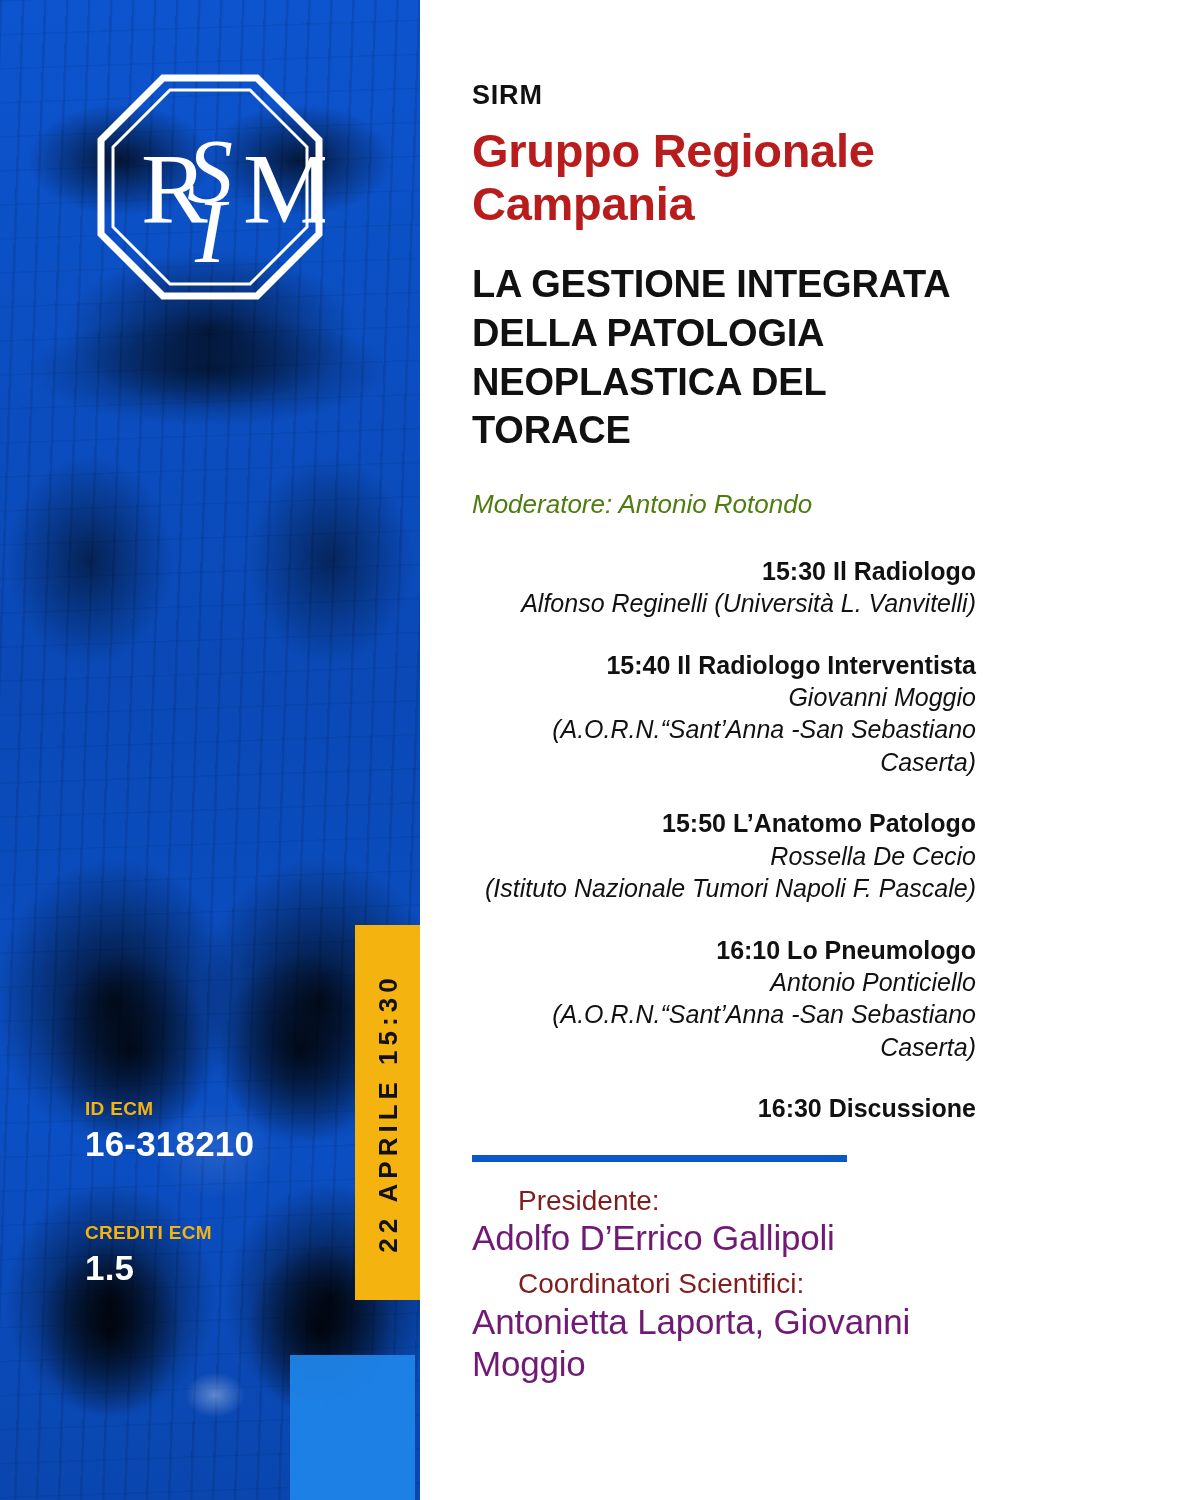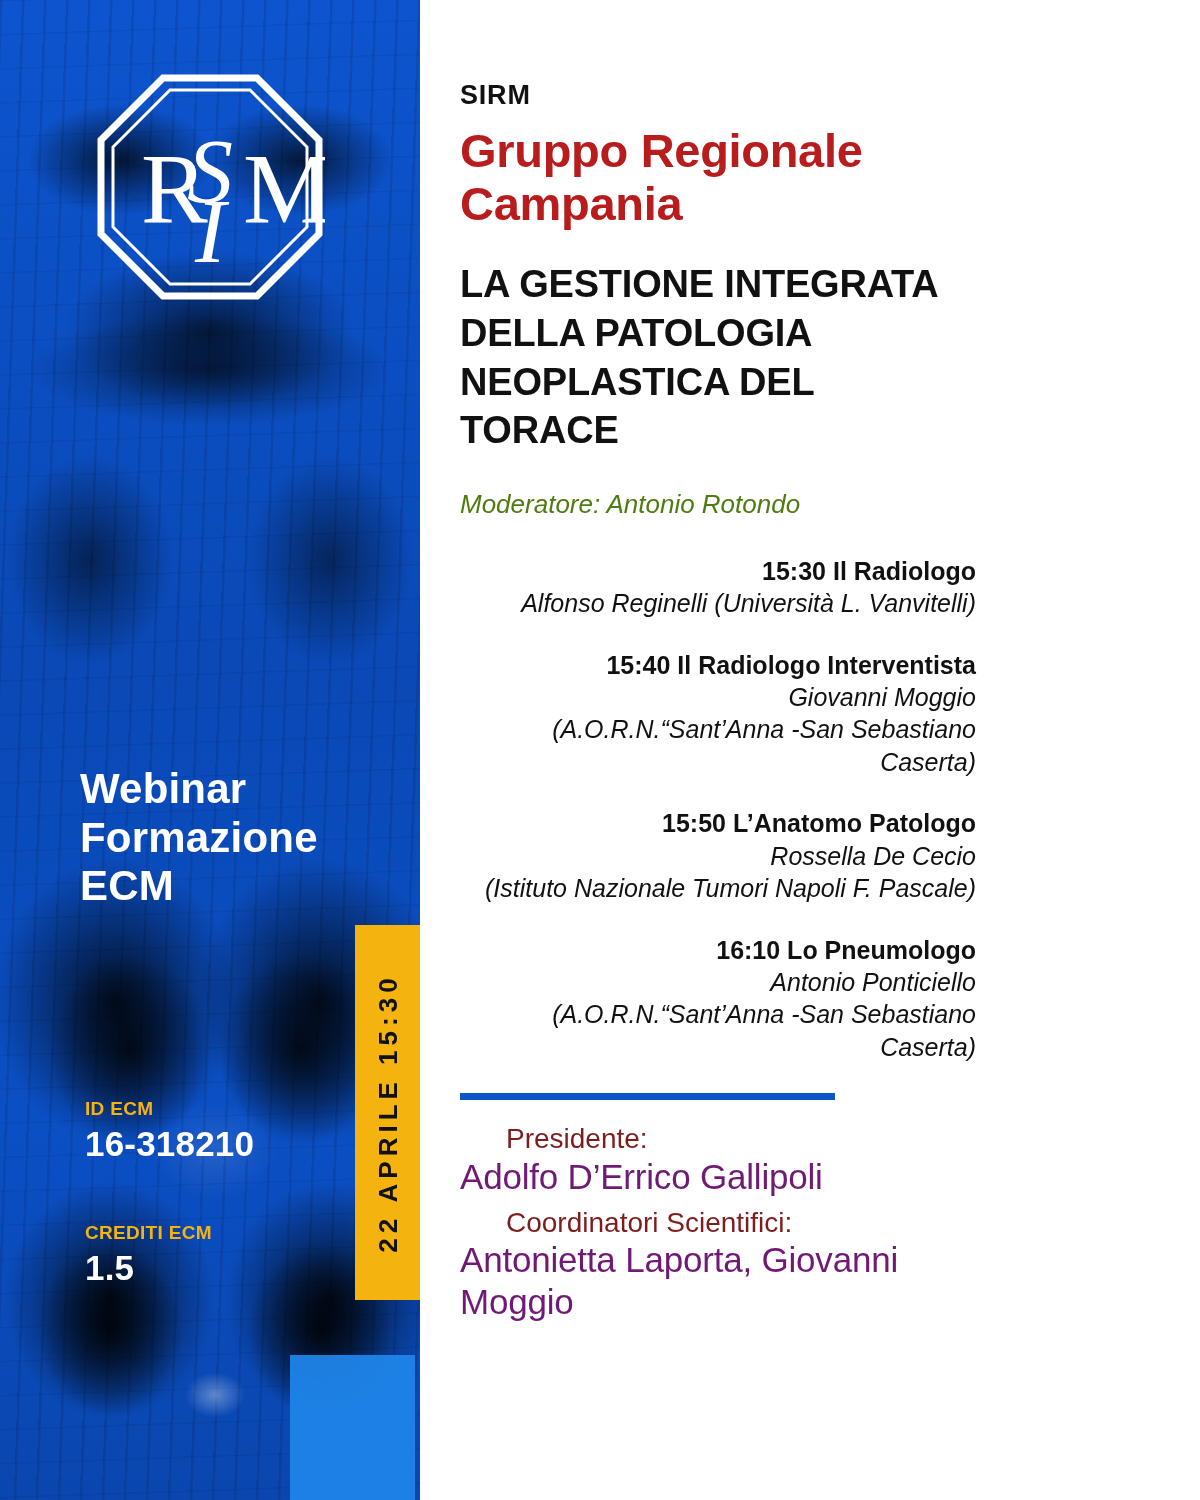--- a/index.html
+++ b/index.html
@@ -125,21 +125,21 @@
     letter-spacing: 5px;
     color: #111111;
   }
 
   
   .right-panel {
     position: absolute;
     left: 420px; top: 0;
     width: 616px; height: 1500px;
     background: #ffffff;
-    padding: 80px 60px 0 40px;
+    padding: 80px 60px 0 52px;
   }
   .org-name {
     font-size: 27px;
     font-weight: bold;
     color: #111111;
     letter-spacing: .8px;
     margin-bottom: 14px;
   }
   .group-name {
     font-size: 47px;
@@ -215,21 +215,20 @@
       <svg width="230" height="230" viewBox="0 0 230 230" aria-hidden="true">
         <polygon points="68,6 162,6 224,68 224,162 162,224 68,224 6,162 6,68" fill="none" stroke="#ffffff" stroke-width="7"></polygon>
         <polygon points="75,18 155,18 212,75 212,155 155,212 75,212 18,155 18,75" fill="none" stroke="#ffffff" stroke-width="3"></polygon>
         <text x="46" y="150" font-family="'Liberation Serif', serif" font-size="100" fill="#ffffff">R</text>
         <text x="148" y="150" font-family="'Liberation Serif', serif" font-size="100" fill="#ffffff">M</text>
         <text x="92" y="130" font-family="'Liberation Serif', serif" font-size="92" font-style="italic" fill="#ffffff">S</text>
         <text x="100" y="190" font-family="'Liberation Serif', serif" font-size="92" font-style="italic" fill="#ffffff">I</text>
       </svg>
     </div>
 
-    <div class="webinar-title">Webinar Formazione ECM</div>
 
     <div class="ecm-block ecm-id">
       <div class="ecm-label">ID ECM</div>
       <div class="ecm-value">16-318210</div>
     </div>
 
     <div class="ecm-block ecm-crediti">
       <div class="ecm-label">CREDITI ECM</div>
       <div class="ecm-value">1.5</div>
     </div>
@@ -255,20 +254,23 @@
         <div class="agenda-sub">Giovanni Moggio<br>(A.O.R.N.“Sant’Anna -San Sebastiano Caserta)</div>
       </div>
       <div class="agenda-item">
         <div class="agenda-head">15:50 L’Anatomo Patologo</div>
         <div class="agenda-sub">Rossella De Cecio<br>(Istituto Nazionale Tumori Napoli F. Pascale)</div>
       </div>
       <div class="agenda-item">
         <div class="agenda-head">16:10 Lo Pneumologo</div>
         <div class="agenda-sub">Antonio Ponticiello<br>(A.O.R.N.“Sant’Anna -San Sebastiano Caserta)</div>
       </div>
+      <div class="agenda-item">
+        <div class="agenda-head">16:30 Discussione</div>
+      </div>
     </div>
 
     <div class="divider"></div>
 
     <div>
       <div class="footer-label">Presidente:</div>
       <div class="footer-name">Adolfo D’Errico Gallipoli</div>
       <div class="footer-label">Coordinatori Scientifici:</div>
       <div class="footer-name footer-name-last">Antonietta Laporta, Giovanni Moggio</div>
     </div>

